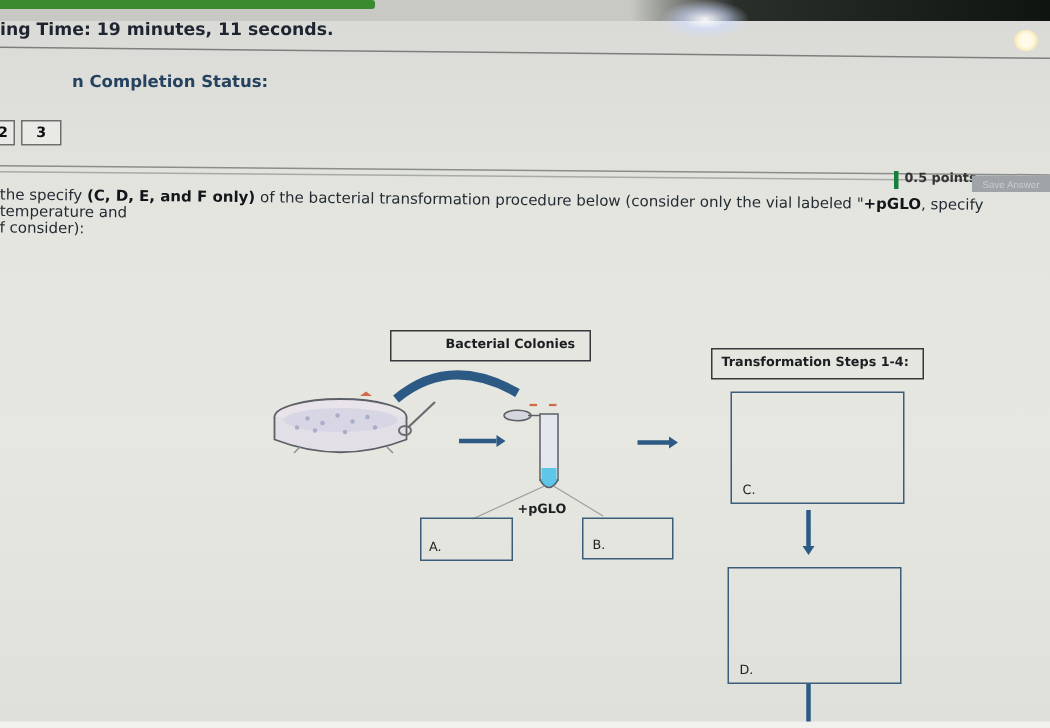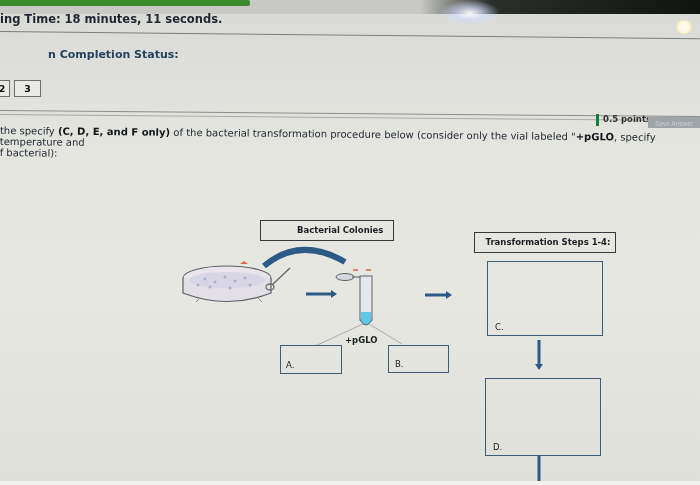--- a/index.html
+++ b/index.html
@@ -34,44 +34,44 @@
   .bottom { left:0; top:481px; width:700px; height:4px; background:#f1f1ee; }
 </style>
 </head>
 <body>
 
 <div class="abs topbar"></div>
 <div class="abs progress"></div>
 <div class="abs glare"></div>
 <div class="abs dot"></div>
 
-<div class="abs timer">ing Time: 18 minutes, 11 seconds.</div>
+<div class="abs timer">ing Time: 19 minutes, 11 seconds.</div>
 <div class="abs rule1"></div>
 <div class="abs status-label">n Completion Status:</div>
 
 <div class="abs qnum" style="left:-6px;width:14px;">2</div>
 <div class="abs qnum" style="left:14px;width:25px;">3</div>
 
 <div class="abs rule2"></div>
 <div class="abs rule3"></div>
 
 <div class="abs points-box">0.5 points</div>
 <button class="abs save-btn">Save Answer</button>
 
 <div class="abs question">
   <span>the specify </span><b>(C, D, E, and F only)</b><span> of the  bacterial transformation procedure below (consider only the vial labeled "</span><b>+pGLO</b><span>, specify temperature and</span><br>
-  <span>f bacterial):</span>
+  <span>f consider):</span>
 </div>
 
 <div class="abs box" style="left:260px;top:220px;width:102px;height:19px;padding-left:30px;">
   <div class="box-label" style="padding:4px 0 0 6px;">Bacterial Colonies</div>
 </div>
 
 <div class="abs box" style="left:474px;top:232px;width:140px;height:19px;">
-  <div class="box-label" style="padding:4px 0 0 6px;text-align:center;">Transformation Steps 1-4:</div>
+  <div class="box-label" style="padding:4px 0 0 6px;">Transformation Steps 1-4:</div>
 </div>
 
 <svg class="abs" style="left:180px;top:240px;" width="300" height="110" viewBox="0 0 300 110">
 
   <path d="M84 26 Q120 -4 165 22" stroke="#2c5a84" stroke-width="6" fill="none"></path>
 
   <g>
     <ellipse cx="47" cy="38" rx="44" ry="12" fill="#e8e4ea" stroke="#5c6066" stroke-width="1.2"></ellipse>
     <path d="M3 38 L3 53 Q47 70 91 53 L91 38" fill="#e3dfe6" stroke="#5c6066" stroke-width="1.2"></path>
     <ellipse cx="47" cy="40" rx="38" ry="8" fill="#d8d6e4"></ellipse>

